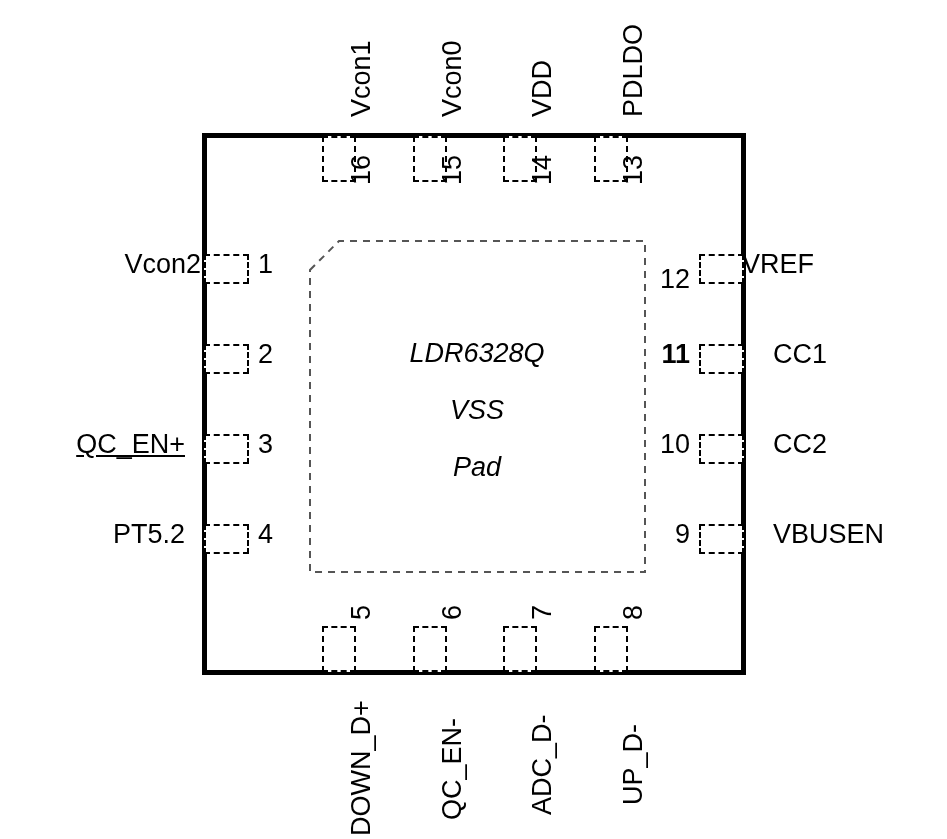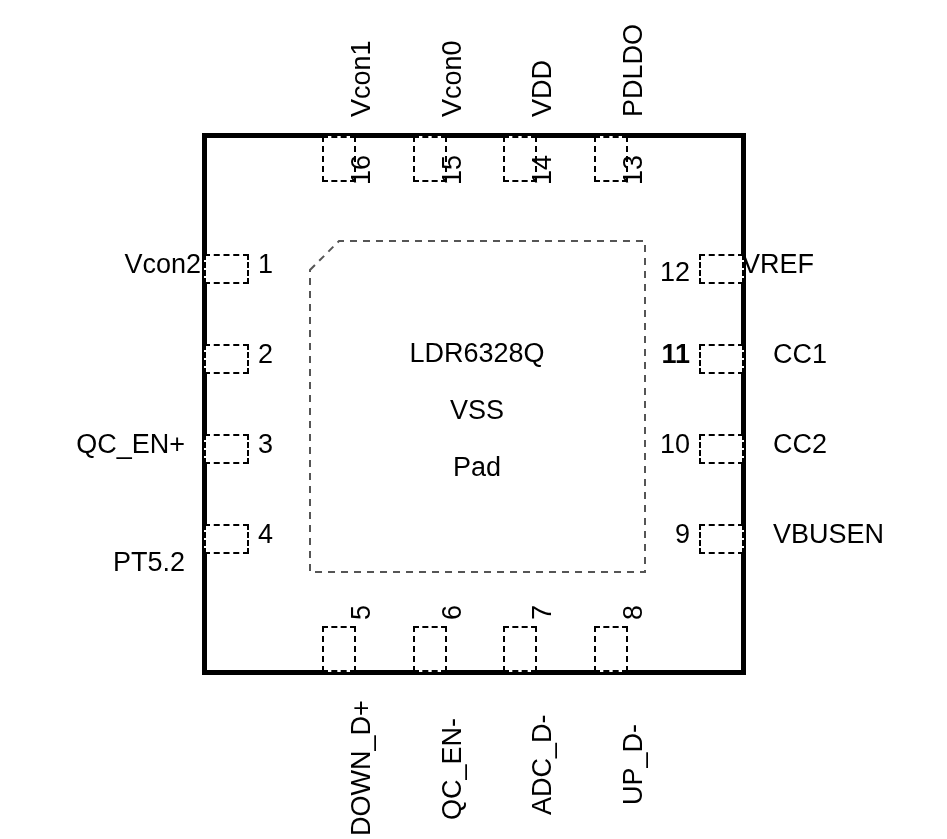--- a/index.html
+++ b/index.html
@@ -88,20 +88,21 @@
   
   #center-text {
     position: absolute;
     left: 310px;
     top: 340px;
     width: 334px;
     text-align: center;
     font-size: 27px;
     line-height: 1;
     color: #000000;
+    font-style: italic;
   }
   #center-text .ct-line { display: block; }
   #center-text .ct-line + .ct-line { margin-top: 30px; }
 </style>
 </head>
 <body>
 
 <div id="stage">
 
   <div id="ic-body"></div>
@@ -120,28 +121,28 @@
 
   <div class="pad pad-h" style="left:204px; top:254px;"></div>
   <div class="pin-num pin-num-left" style="left:258px; top:251px;">1</div>
   <div class="pin-label pin-label-left" style="left:16px; top:251px; width:185px;">Vcon2</div>
 
   <div class="pad pad-h" style="left:204px; top:344px;"></div>
   <div class="pin-num pin-num-left" style="left:258px; top:341px;">2</div>
 
   <div class="pad pad-h" style="left:204px; top:434px;"></div>
   <div class="pin-num pin-num-left" style="left:258px; top:431px;">3</div>
-  <div class="pin-label pin-label-left" style="left:0px; top:431px; width:185px;">QC_EN+</div>
+  <div class="pin-label pin-label-left" style="left:0px; top:431px; width:185px;text-decoration:underline;">QC_EN+</div>
 
   <div class="pad pad-h" style="left:204px; top:524px;"></div>
   <div class="pin-num pin-num-left" style="left:258px; top:521px;">4</div>
-  <div class="pin-label pin-label-left" style="left:0px; top:521px; width:185px;margin-top:28px;">PT5.2</div>
+  <div class="pin-label pin-label-left" style="left:0px; top:521px; width:185px;">PT5.2</div>
 
   <div class="pad pad-h" style="left:699px; top:254px;"></div>
-  <div class="pin-num pin-num-right" style="left:645px; top:259px; width:45px;">12</div>
+  <div class="pin-num pin-num-right" style="left:645px; top:266px; width:45px;">12</div>
   <div class="pin-label pin-label-right" style="left:742px; top:251px;text-align:right;">VREF</div>
 
   <div class="pad pad-h" style="left:699px; top:344px;"></div>
   <div class="pin-num pin-num-right" style="left:645px; top:341px; width:45px;font-weight:bold;">11</div>
   <div class="pin-label pin-label-right" style="left:773px; top:341px;text-align:center;">CC1</div>
 
   <div class="pad pad-h" style="left:699px; top:434px;"></div>
   <div class="pin-num pin-num-right" style="left:645px; top:431px; width:45px;">10</div>
   <div class="pin-label pin-label-right" style="left:773px; top:431px;">CC2</div>
 

